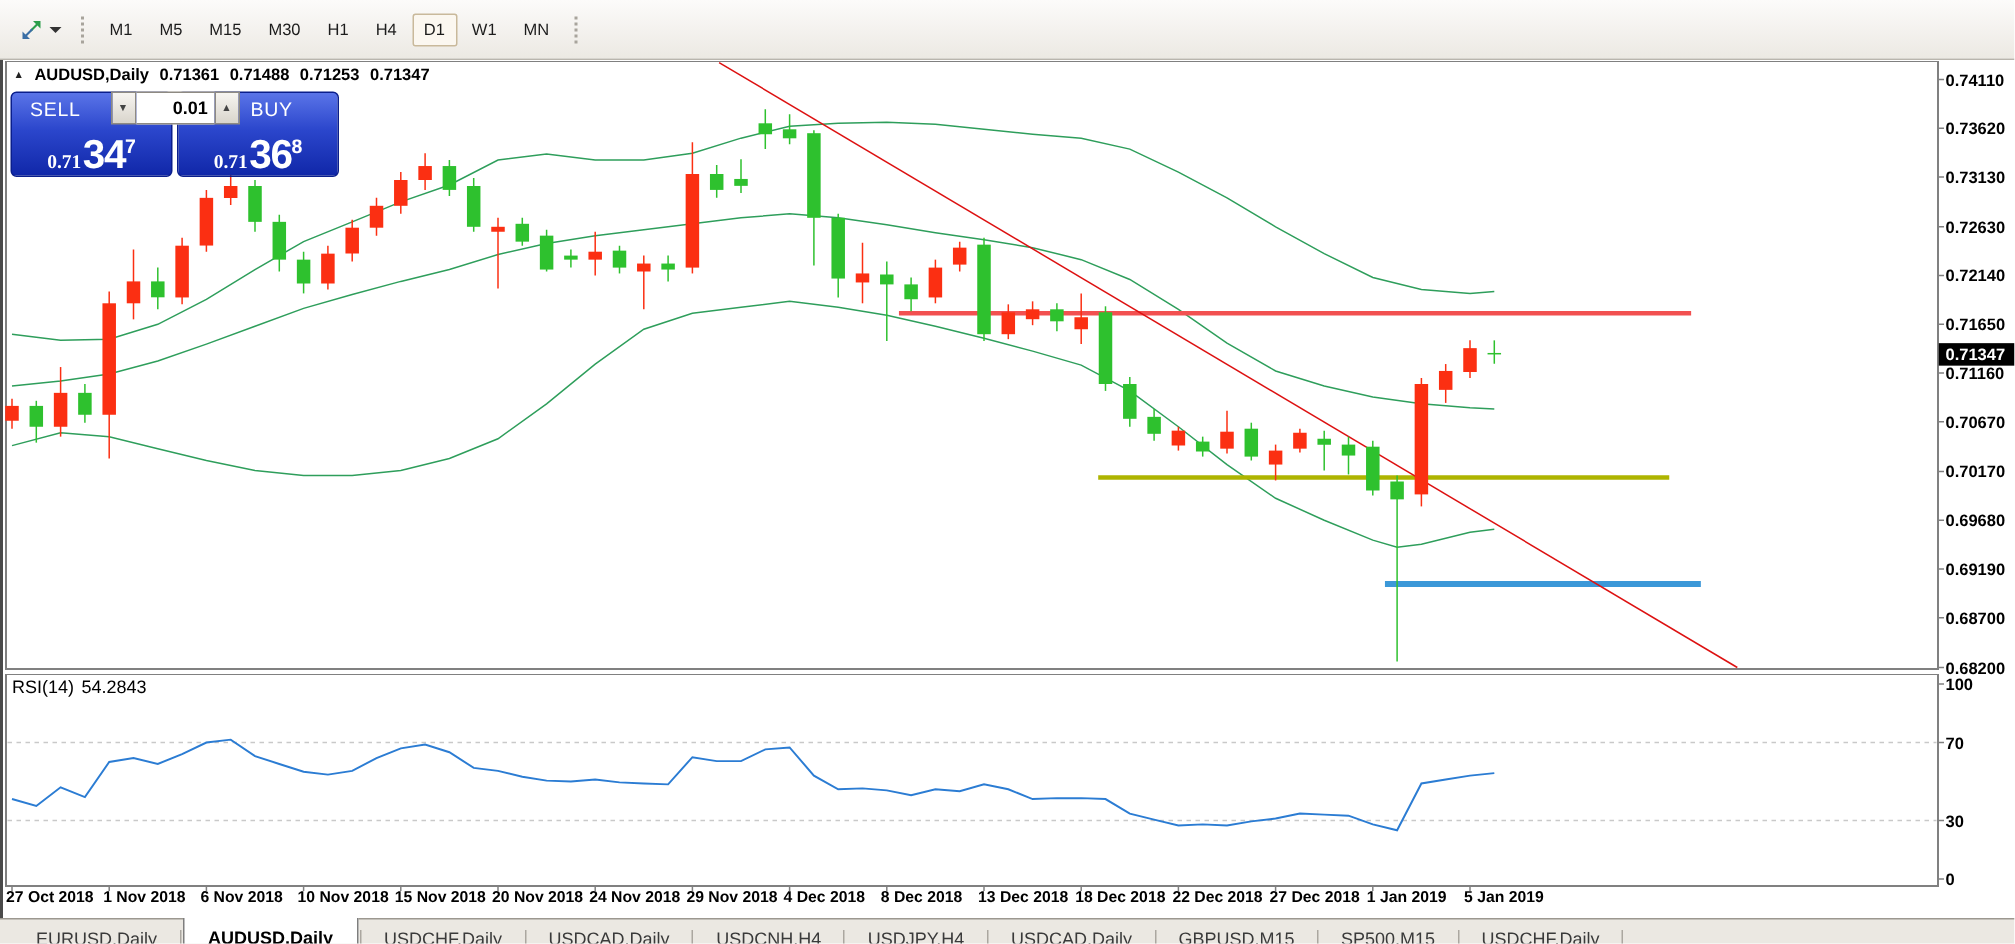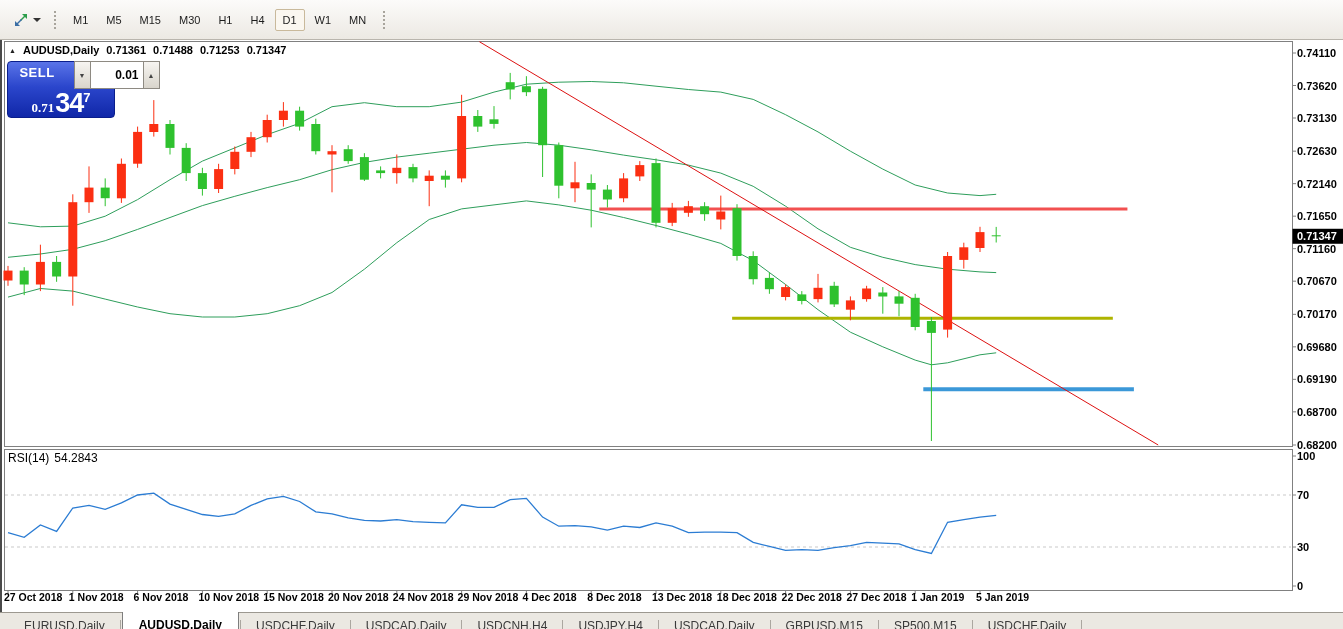--- a/index.html
+++ b/index.html
@@ -21,27 +21,27 @@
   .chart-title{position:absolute;top:4px;left:7px;font-size:11px;font-weight:700;color:#000;
     display:flex;align-items:center;gap:7px;z-index:3;}
   .tri{font-size:7px;color:#222;}
   .rsi-title{position:absolute;top:411px;left:6px;font-size:12px;color:#000;z-index:3;display:flex;gap:5px;}
   
   .oneclick{position:absolute;top:21px;left:5px;width:219px;height:57px;z-index:5;}
   .oc-btn{position:absolute;top:0;bottom:0;width:108px;box-sizing:border-box;border-radius:4px;
     background:linear-gradient(#5A74E8 0%,#2B46CC 45%,#1027A8 100%);border:1px solid #0A1E8C;color:#fff;}
   .oc-btn.sell{left:0;}
   .oc-btn.buy{right:0;}
-  .oc-label{display:block;font-size:13px;font-weight:700;margin-top:3px;width:58px;text-align:center;letter-spacing:.5px;}
+  .oc-label{display:block;font-size:13px;font-weight:400;margin-top:3px;width:58px;text-align:left;letter-spacing:.5px;padding-left:12px;}
   .oc-btn.buy .oc-label{margin-left:auto;}
   .oc-price{position:absolute;bottom:0;width:100%;text-align:center;font-weight:700;white-space:nowrap;line-height:1;}
   .pfx{font-size:13px;margin-right:1px;font-family:Liberation Serif, serif;}
   .bigd{font-size:27px;letter-spacing:-1px;}
   .supd{font-size:13px;position:relative;top:-10px;}
-  .oc-mid{position:absolute;left:50%;top:0;transform:translateX(-50%);height:28px;display:flex;z-index:6;}
+  .oc-mid{position:absolute;left:50%;top:0;transform:translateX(-50%);height:22px;display:flex;z-index:6;}
   .spin{width:17px;box-sizing:border-box;background:linear-gradient(#F7F5F1,#D9D5CC);border:1px solid #8E8A82;
     color:#444;font-size:7px;padding:0;font-family:inherit;}
   .vol{width:52px;box-sizing:border-box;border:1px solid #8E8A82;border-left:none;border-right:none;
     text-align:right;font-size:12px;font-weight:700;padding:0 4px 0 0;font-family:inherit;outline:none;}
   
   #tabs{height:29px;background:#EBE8E2;border-top:1px solid #9C9890;display:flex;align-items:flex-end;
     padding-left:10px;box-sizing:border-box;}
   .tab{font-size:12px;color:#3a3a3a;padding:5px 14px;margin-bottom:3px;white-space:nowrap;cursor:default;}
   .tab.active{background:#fff;border:1px solid #7E7E7E;border-bottom:none;font-weight:700;color:#000;
     padding:6px 16px 9px;margin-bottom:0;}
@@ -318,20 +318,26 @@
       <span class="oc-label">SELL</span>
       <div class="oc-price">
         <span class="pfx">0.71</span><span class="bigd">34</span><span class="supd">7</span>
       </div>
     </div>
     <div class="oc-mid">
       <button class="spin">▼</button>
       <input class="vol" readonly="" value="0.01" style="">
       <button class="spin">▲</button>
     </div>
+    <div class="oc-btn buy">
+      <span class="oc-label">BUY</span>
+      <div class="oc-price">
+        <span class="pfx">0.71</span><span class="bigd">36</span><span class="supd">8</span>
+      </div>
+    </div>
   </div>
 </div>
 
 <div id="tabs">
     <div class="tab">EURUSD,Daily</div>
     <div class="tabsep"></div>
     <div class="tab active">AUDUSD,Daily</div>
     <div class="tabsep"></div>
     <div class="tab">USDCHF,Daily</div>
     <div class="tabsep"></div>

